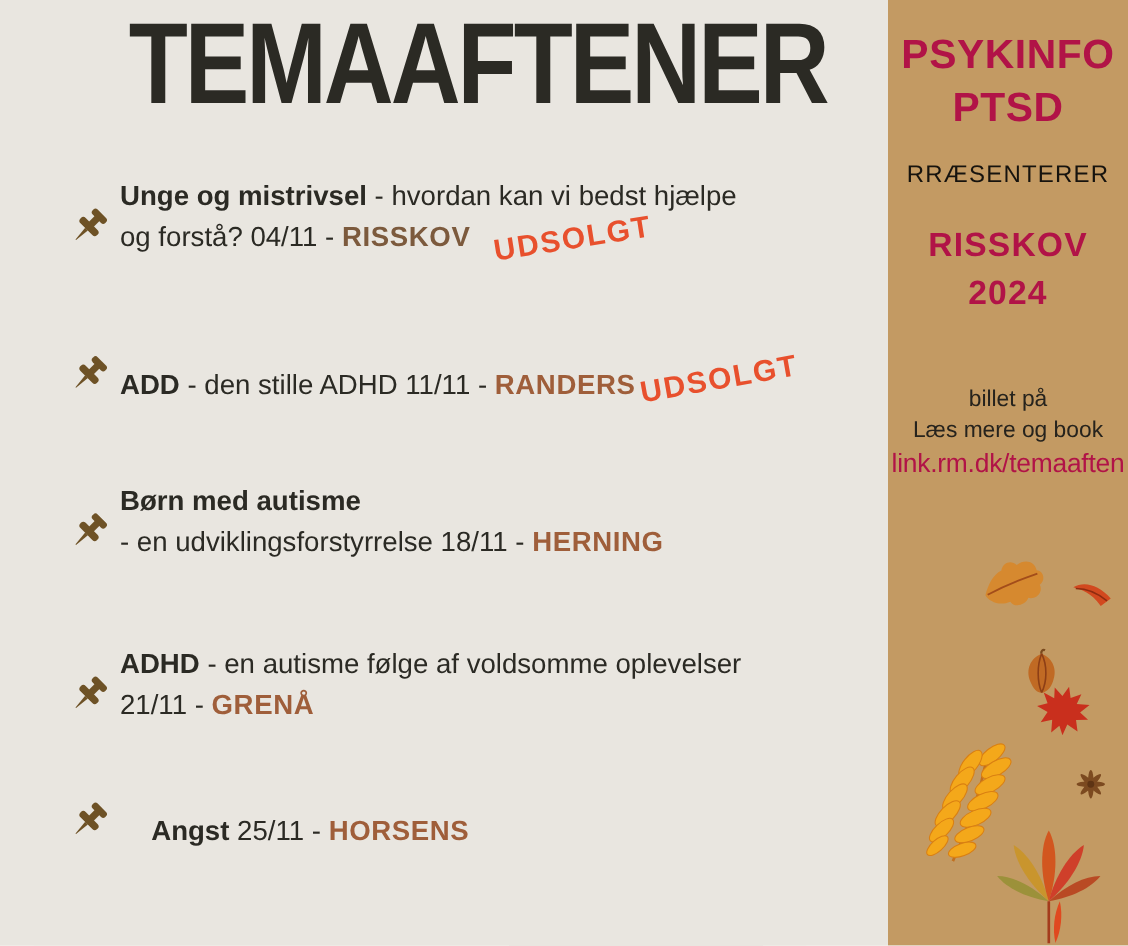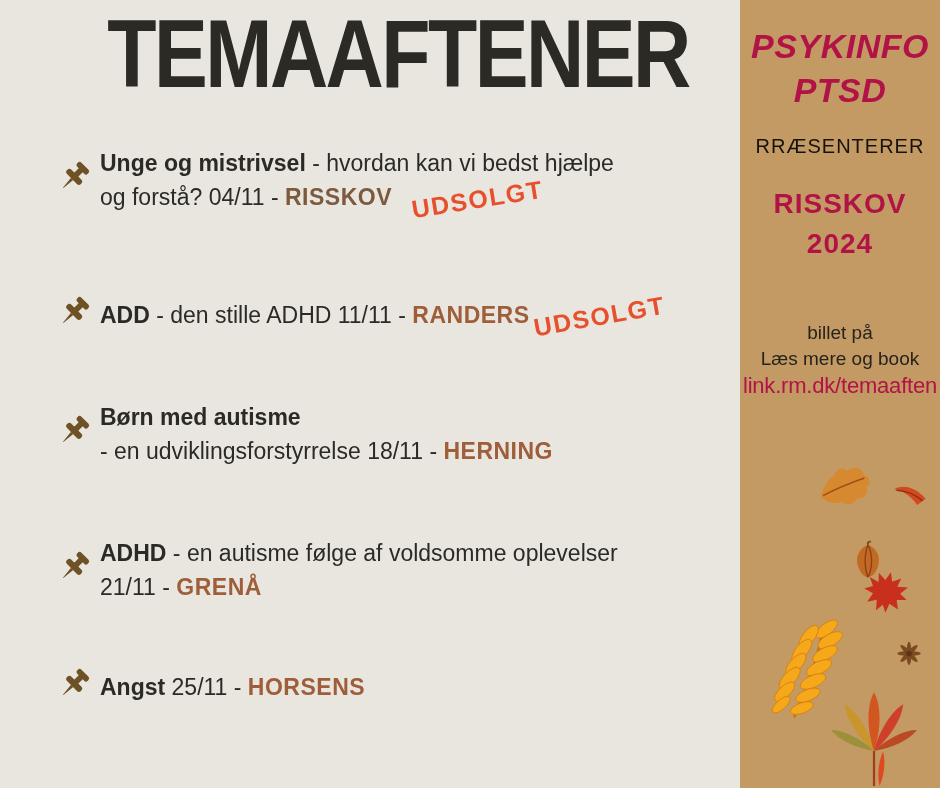--- a/index.html
+++ b/index.html
@@ -18,43 +18,43 @@
   .poster{position:relative;width:940px;height:788px;background:var(--background);overflow:hidden;}
 
   
   .left-panel{position:absolute;left:0;top:0;width:644px;height:788px;background:var(--background);margin-left:28px;}
   .title{
     position:absolute;top:4px;left:0;width:740px;text-align:center;
     font-size:96px;font-weight:800;line-height:1.05;color:var(--text-black);
     letter-spacing:-3px;transform:scaleX(0.84);transform-origin:50% 0;
     white-space:nowrap;
   }
-  .event{position:absolute;left:26px;display:flex;align-items:center;}
+  .event{position:absolute;left:26px;display:flex;align-items:flex-end;}
   .event .pin{flex:0 0 38px;margin-top:0;}
   .event-text{font-size:23px;line-height:34px;color:var(--text-black);margin-left:8px;max-width:640px;}
   .event-text b{font-weight:700;}
   .city{font-weight:700;letter-spacing:.5px;}
   .city-dark{color:var(--city-dark-brown);}
   .city-rust{color:var(--city-rust);}
-  .ev1{top:146px;} .ev2{top:294px;} .ev3{top:400px;} .ev4{top:536px;} .ev5{top:666px;}
+  .ev1{top:146px;} .ev2{top:294px;} .ev3{top:400px;} .ev4{top:536px;} .ev5{top:666px;gap:26px;}
 
   .badge{
     position:absolute;font-size:25px;font-weight:700;color:var(--udsolgt-red);
     letter-spacing:1.5px;white-space:nowrap;
   }
   .badge1{left:383px;top:185px;transform:rotate(-9deg);}
   .badge2{left:505px;top:302px;transform:rotate(-10deg);}
 
   
   .sidebar{
     position:absolute;left:740px;top:0;width:200px;height:788px;
     background:var(--sidebar-background);text-align:center;overflow:hidden;
   }
   .org{margin-top:24px;font-size:34px;line-height:44px;font-weight:800;
-       color:var(--accent-crimson);letter-spacing:.5px;font-style:italic;}
+       color:var(--accent-crimson);letter-spacing:.5px;}
   .presents{margin-top:22px;font-size:20px;line-height:24px;font-weight:500;
             color:#16130e;letter-spacing:1px;}
   .month{margin-top:26px;font-size:28px;line-height:40px;font-weight:800;
          color:var(--accent-crimson);letter-spacing:1px;}
   .info{margin-top:56px;font-size:19px;line-height:26px;font-weight:500;color:#26231d;}
   .link{font-size:22px;line-height:28px;font-weight:500;color:var(--accent-crimson);letter-spacing:-.2px;}
 
   .leaf{position:absolute;}
   .oak{left:76px;top:464px;}
   .fragment{left:152px;top:482px;}

